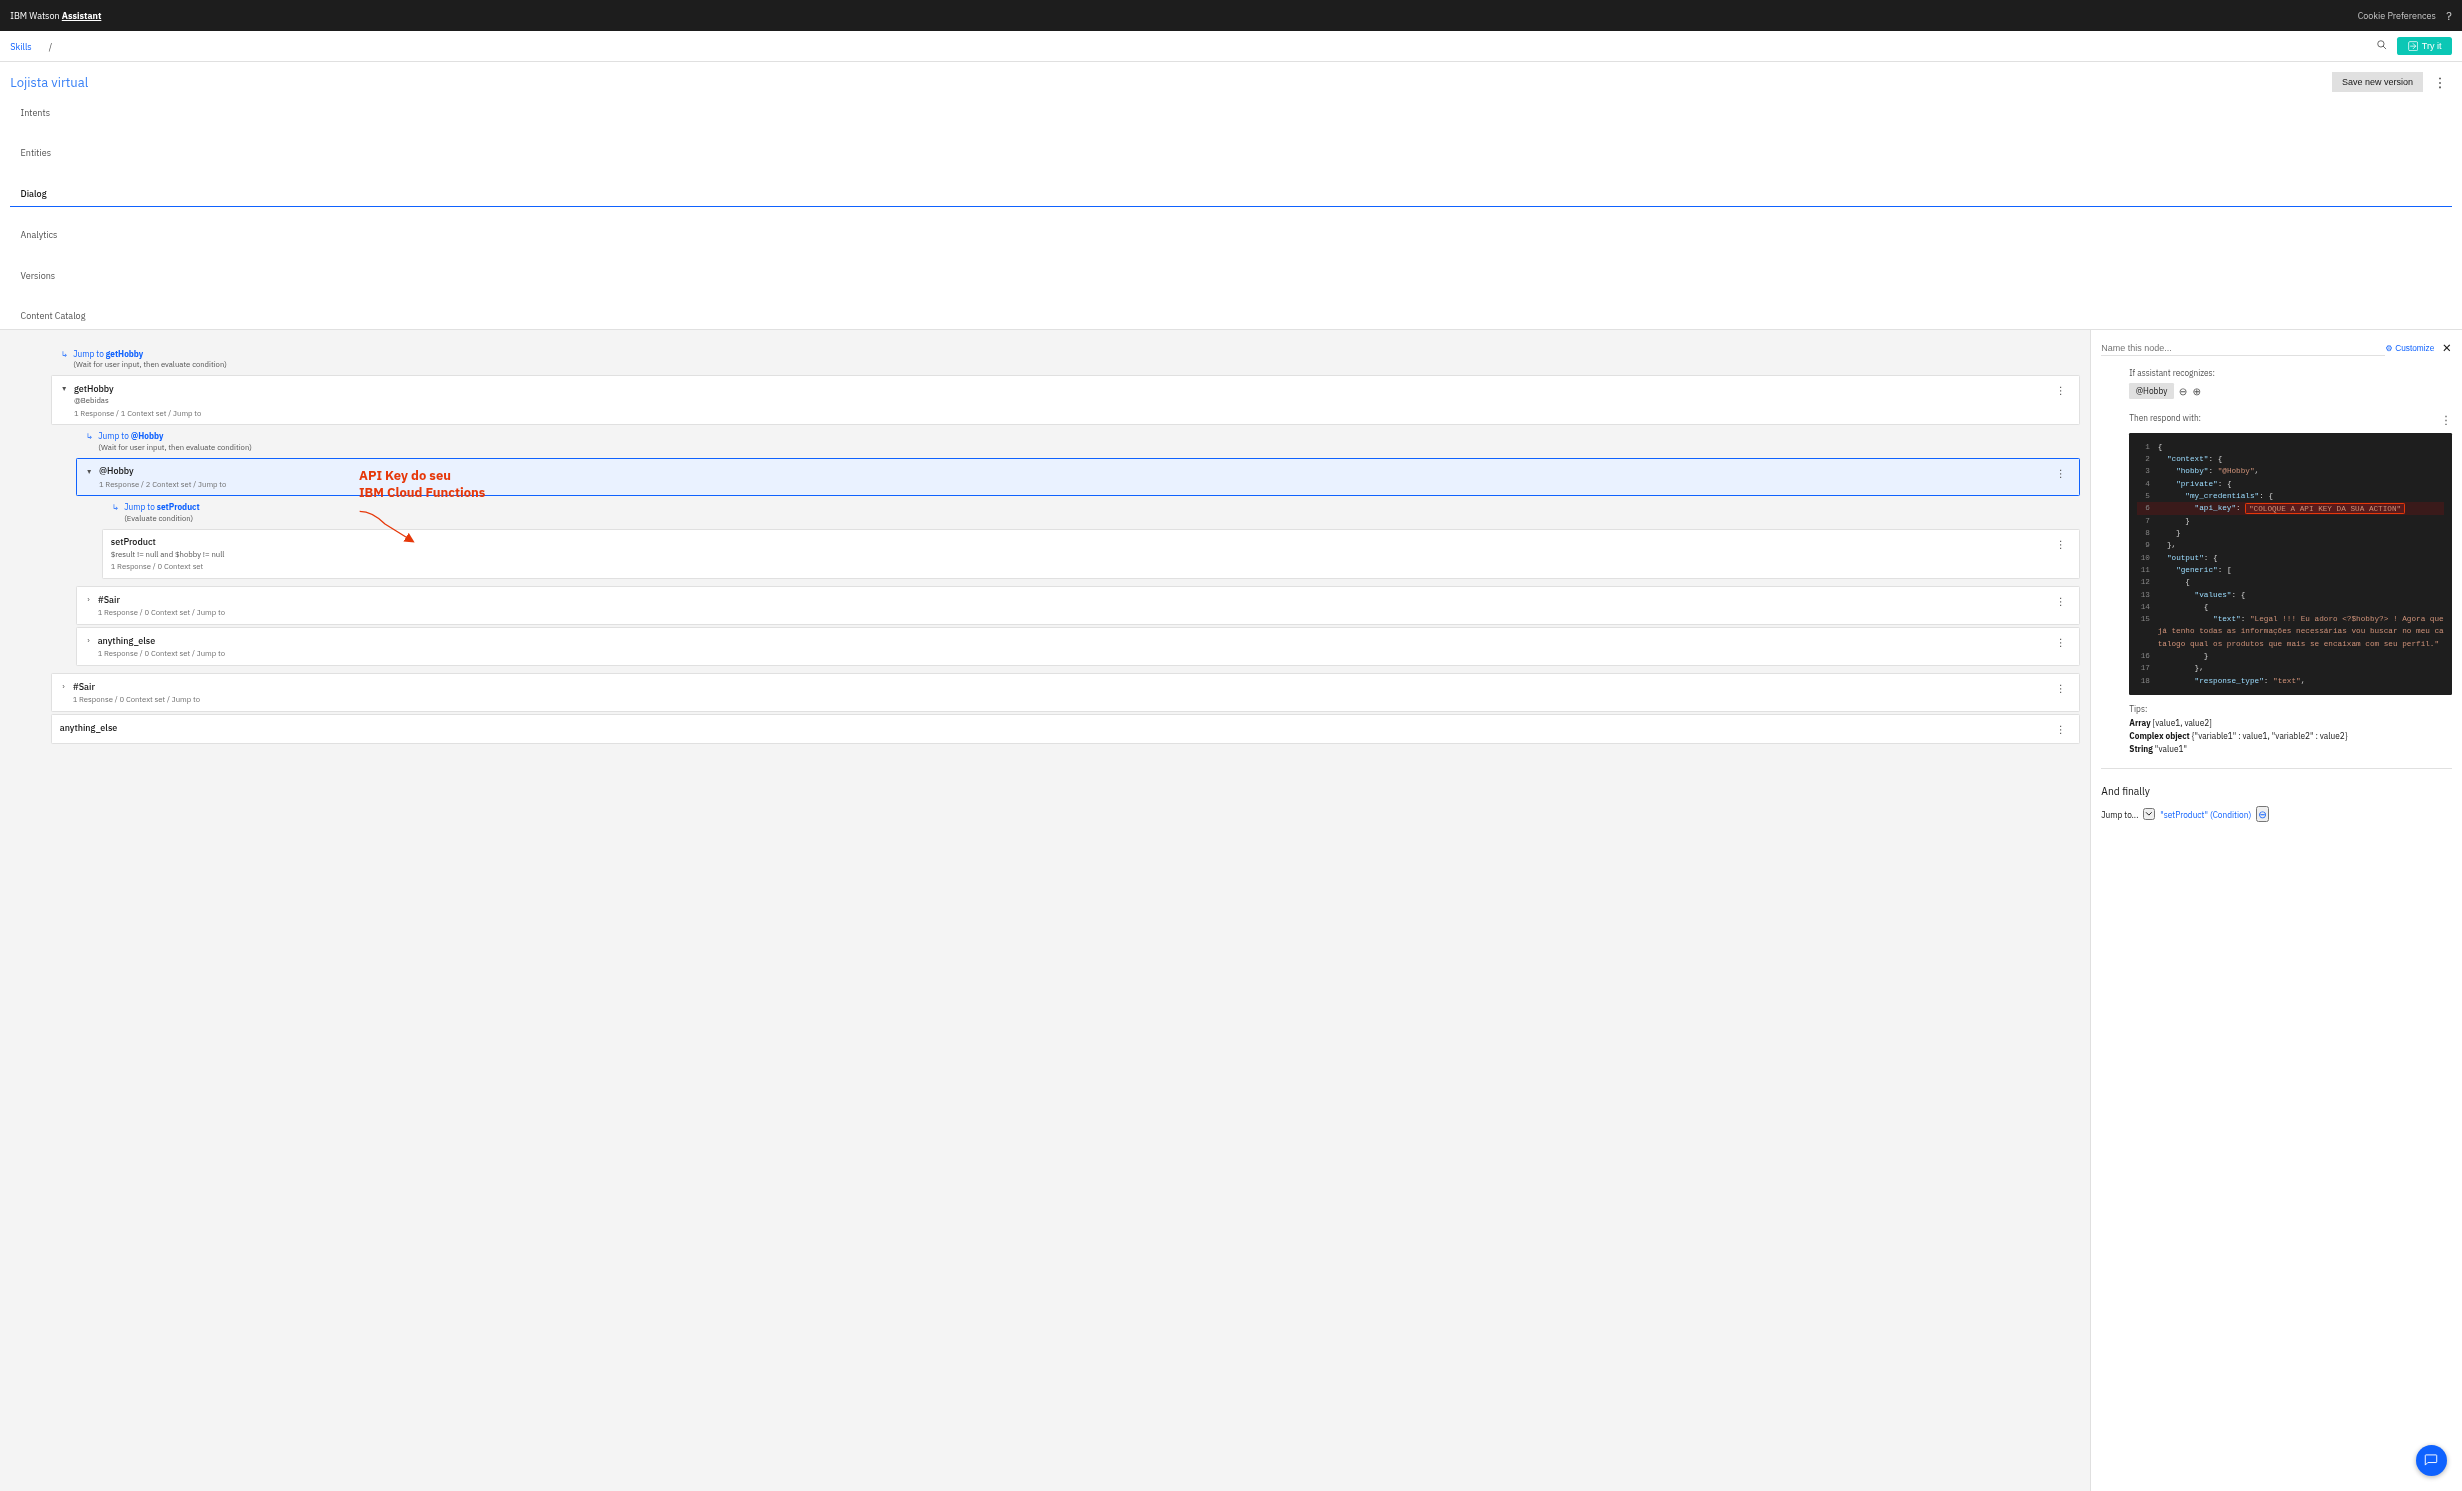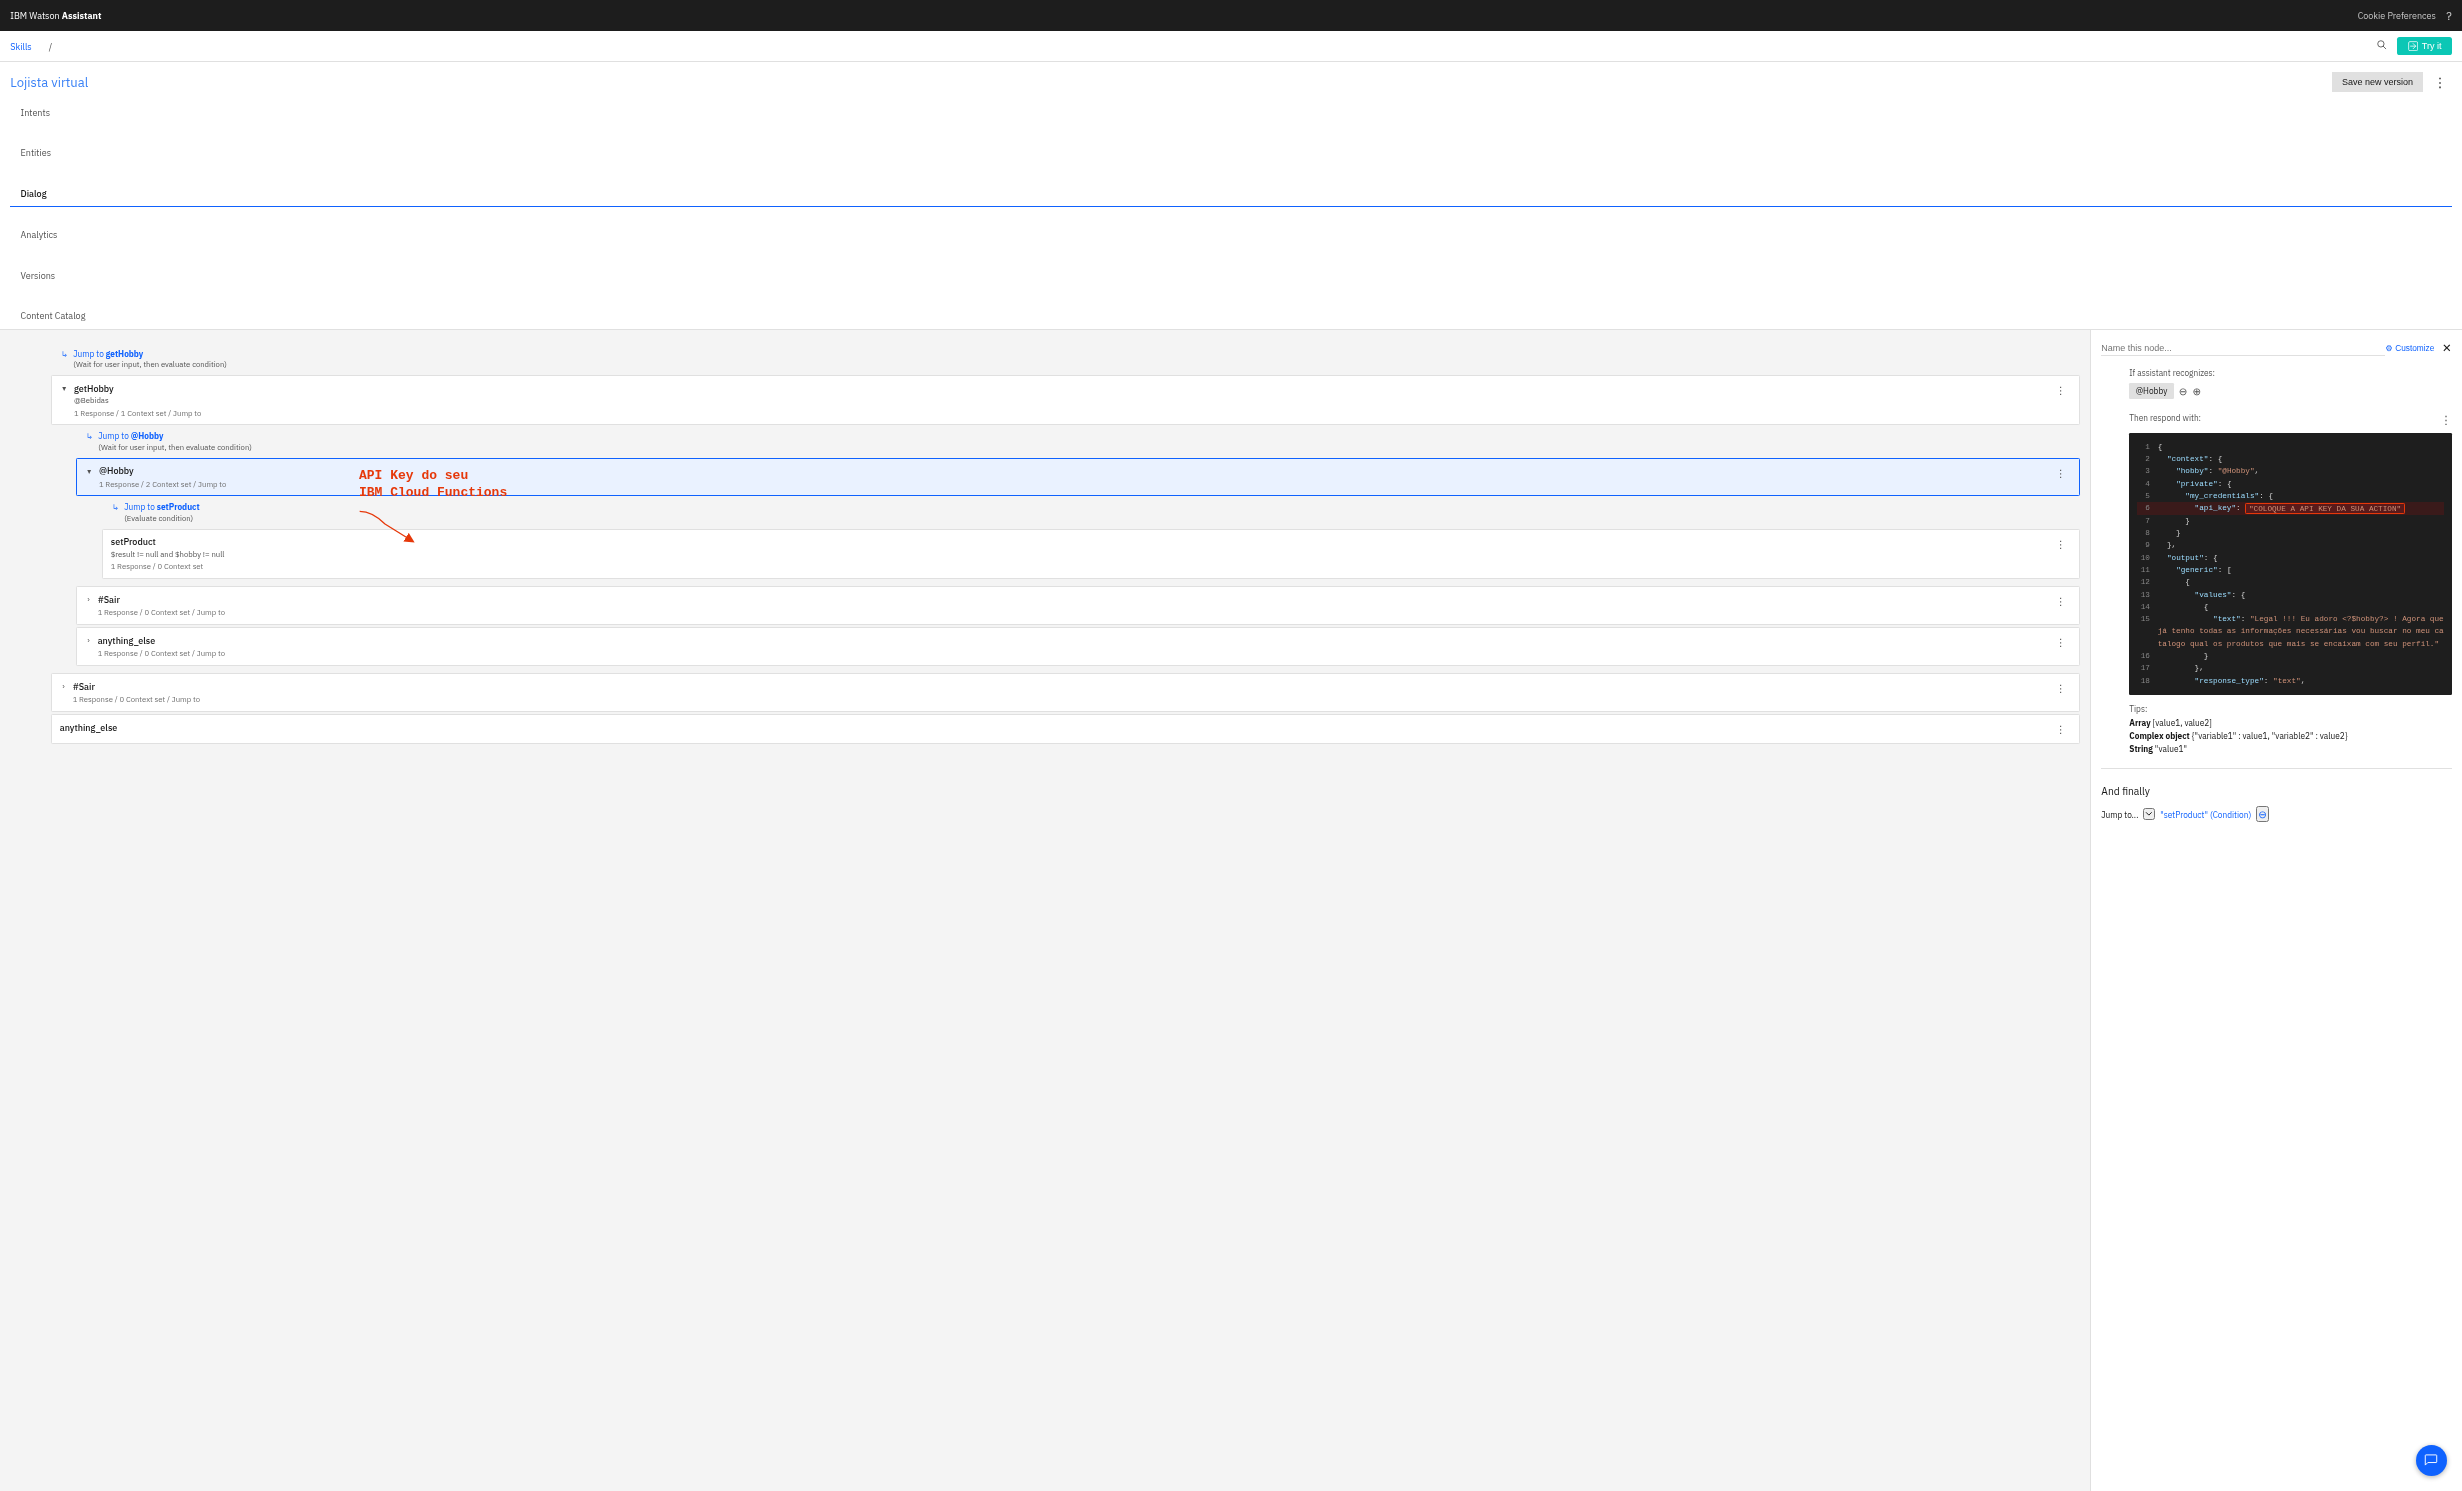--- a/index.html
+++ b/index.html
@@ -14,21 +14,21 @@
       padding: 0 10.3px;
       justify-content: space-between;
     }
     .top-nav-brand {
       color: #fff;
       font-size: 9px;
       display: flex;
       align-items: center;
       gap: 3.8px;
     }
-    .top-nav-brand span.bold { font-weight: 700; }
+    .top-nav-brand span.bold { font-weight: 700; text-decoration: underline; }
     .top-nav-right {
       display: flex;
       align-items: center;
       gap: 10.3px;
     }
     .top-nav-right .cookie-prefs {
       color: #c6c6c6;
       font-size: 9px;
       cursor: pointer;
     }
@@ -499,21 +499,21 @@
             <button class="node-expand">▾</button>
             <div>
               <div class="node-title">@Hobby</div>
               <div class="node-meta">1 Response / 2 Context set / Jump to</div>
             </div>
           </div>
           <button class="node-overflow"><span class="three-dots">⋮</span></button>
         </div>
       </div>
 
-      <div style="position:absolute; left:359px; top:128px; pointer-events:none; z-index:10;font-family:Liberation Mono, monospace;">
+      <div style="position:absolute; left:359px; top:128px; pointer-events:none; z-index:10;">
         <div style="color:#e6380a; font-size:13px; font-weight:700; line-height:1.3;">
           <div>API Key do seu</div>
           <div>IBM Cloud Functions</div>
         </div>
         <svg width="90" height="38" viewBox="0 0 140 60" style="overflow:visible; margin-top:2.6px;">
           <path d="M 0 10 Q 20 10 40 30 L 80 55" stroke="#e6380a" stroke-width="2" fill="none" marker-end="url(#arrow)"></path>
           <defs>
             <marker id="arrow" markerWidth="8" markerHeight="8" refX="4" refY="4" orient="auto">
               <path d="M0,0 L8,4 L0,8 Z" fill="#e6380a"></path>
             </marker>

